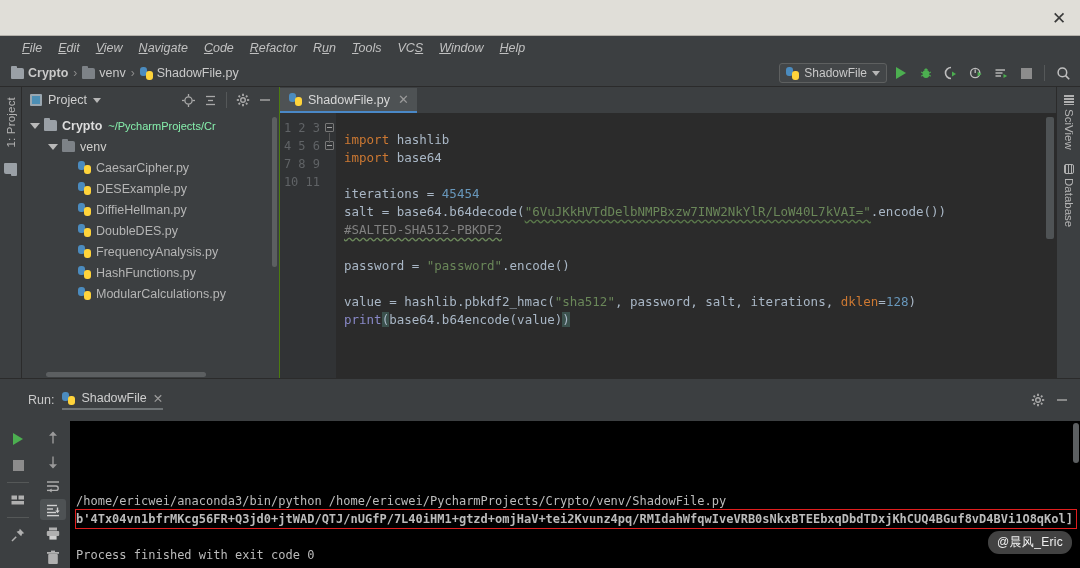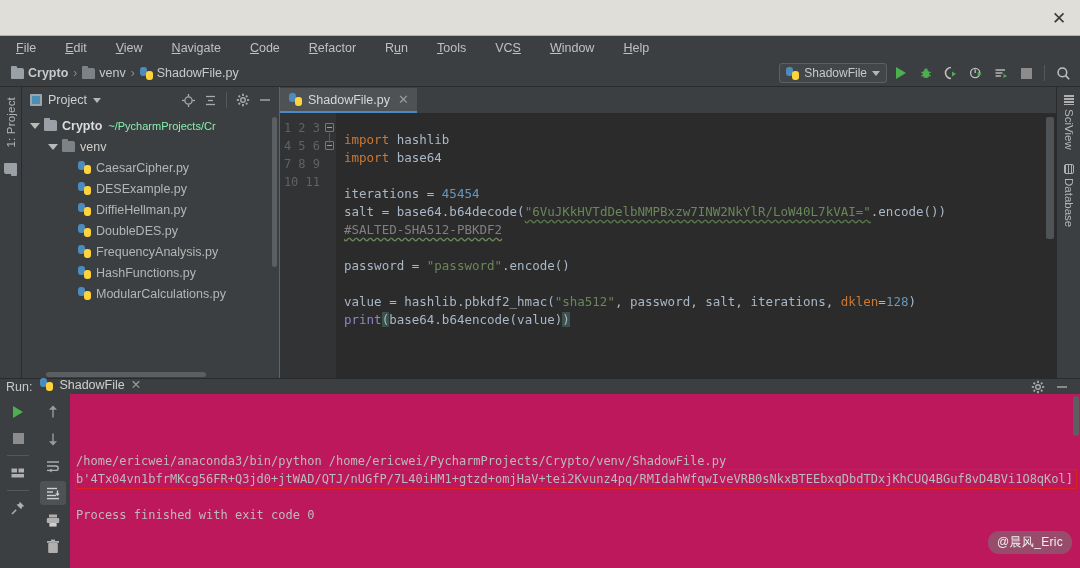--- a/index.html
+++ b/index.html
@@ -23,21 +23,21 @@
   .titlebar .title { font-size: 13.5px; font-weight: bold; color: #30302f; letter-spacing: 0px; }
   .win-close {
     position: absolute; right: 10px; top: 7px; width: 22px; height: 22px;
     display: flex; align-items: center; justify-content: center;
     font-size: 17px; color: #3a3a3a; line-height: 1;
   }
 
   
   .menubar {
     height: 24px; background: #3c3f41; display: flex; align-items: center;
-    padding-left: 8px; flex: none; gap: 13px;
+    padding-left: 14px; flex: none; gap: 0px; font-style: italic;
   }
   .menu-item {
     padding: 2px 8px; font-size: 12.5px; color: #c0c0c0; line-height: 18px;
   }
   .menu-item .mn { text-decoration: underline; }
 
   
   .navbar {
     height: 27px; background: #3c3f41; display: flex; align-items: center;
     padding-left: 8px; flex: none; border-bottom: 1px solid #2b2b2b;
@@ -165,39 +165,39 @@
   }
   .rrtab { writing-mode: vertical-rl; text-orientation: mixed; font-size: 11.5px; color: #b4b4b4;
            display: flex; align-items: center; gap: 4px; padding: 2px 0; }
   .grid-ico { width: 10px; height: 10px; background:
       linear-gradient(#b0b0b0 2px, transparent 2px) 0 0/3px 3px repeat; }
   .db-ico { width: 10px; height: 10px; border: 1px solid #b0b0b0; border-radius: 2px;
             background: repeating-linear-gradient(90deg,#b0b0b0 0 1px,transparent 1px 3px); }
 
   
   .runpanel { height: 190px; background: #3c3f41; flex: none; display: flex; flex-direction: column; border-top: 1px solid #2b2b2b; }
-  .run-head { height: 15px; display: flex; align-items: center; padding-left: 6px; gap: 8px; flex: none; }
+  .run-head { height: 42px; display: flex; align-items: center; padding-left: 28px; gap: 8px; flex: none; }
   .run-label { font-size: 12.5px; color: #c9c9c9; }
   .run-tab { display: flex; align-items: center; gap: 6px; font-size: 12.5px; color: #cfcfcf; padding-bottom: 2px; border-bottom: 2px solid #6e7375;}
   .run-head-right { margin-left: auto; display: flex; align-items: center; gap: 4px; padding-right: 8px; }
 
   .run-body { flex: 1; display: flex; min-height: 0; }
   .run-tools { width: 36px; flex: none; display: flex; flex-direction: column; align-items: center; padding-top: 6px; gap: 2px; background: #3c3f41; }
   .run-tools2 { width: 34px; flex: none; display: flex; flex-direction: column; align-items: center; padding-top: 6px; gap: 3px; background: #3c3f41; }
   .rt-btn { width: 26px; height: 24px; display: flex; align-items: center; justify-content: center; border-radius: 3px; }
   .rt-btn.sel { background: #4e5254; }
   .rt-sep { width: 22px; height: 1px; background: #555858; margin: 3px 0; }
   .stop-sq { width: 11px; height: 11px; background: #8c8c8c; }
 
   .console {
-    flex: 1; background: #be185d; font-family: "DejaVu Sans Mono", monospace;
-    font-size: 12px; color: #bbbbbb; line-height: 18px; padding: 4px 4px 0 6px;
+    flex: 1; background: #000000; font-family: "DejaVu Sans Mono", monospace;
+    font-size: 12px; color: #bbbbbb; line-height: 18px; padding: 17px 4px 0 6px;
     position: relative; overflow: hidden; white-space: pre;
   }
-  .console .outline-red { outline: 1px solid #e01e1e; display: block; }
+  .console .outline-red { outline: 1px solid #e01e1e; display: block; font-weight: bold; }
   .cline { display: block; }
   .console-scroll { position: absolute; right: 1px; top: 2px; width: 6px; height: 40px; background: #5c5f61; border-radius: 3px; }
 
   .watermark {
     position: absolute; right: 8px; bottom: 14px;
     background: rgba(120,120,120,.55); color: #f0f0f0; font-size: 12px;
     padding: 3px 9px; border-radius: 11px; letter-spacing: .3px;
   }
   svg { display: block; }
 </style>

